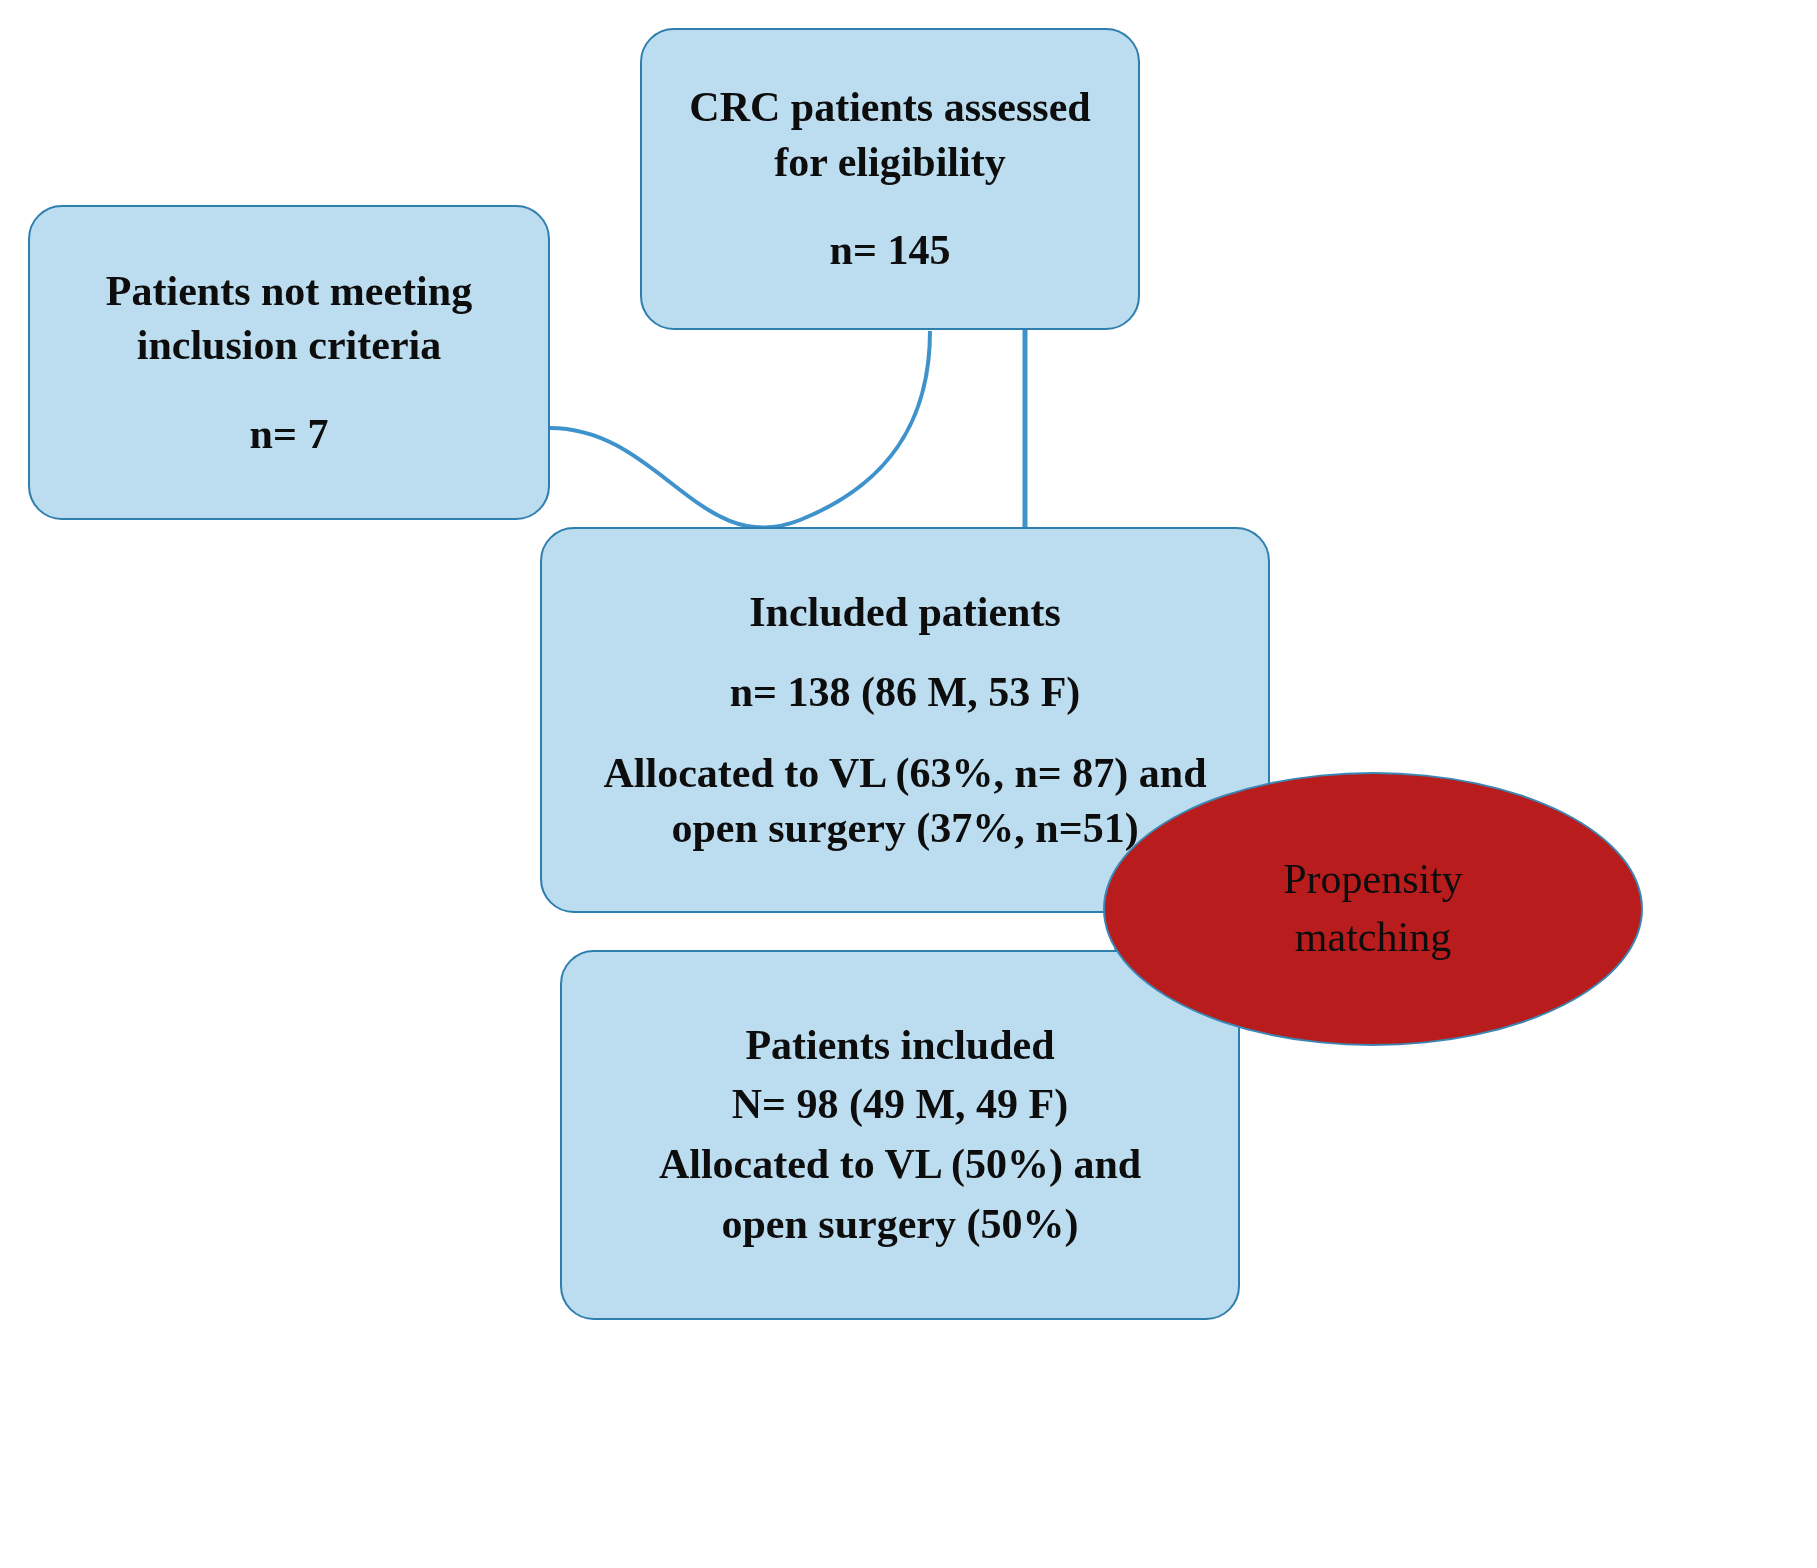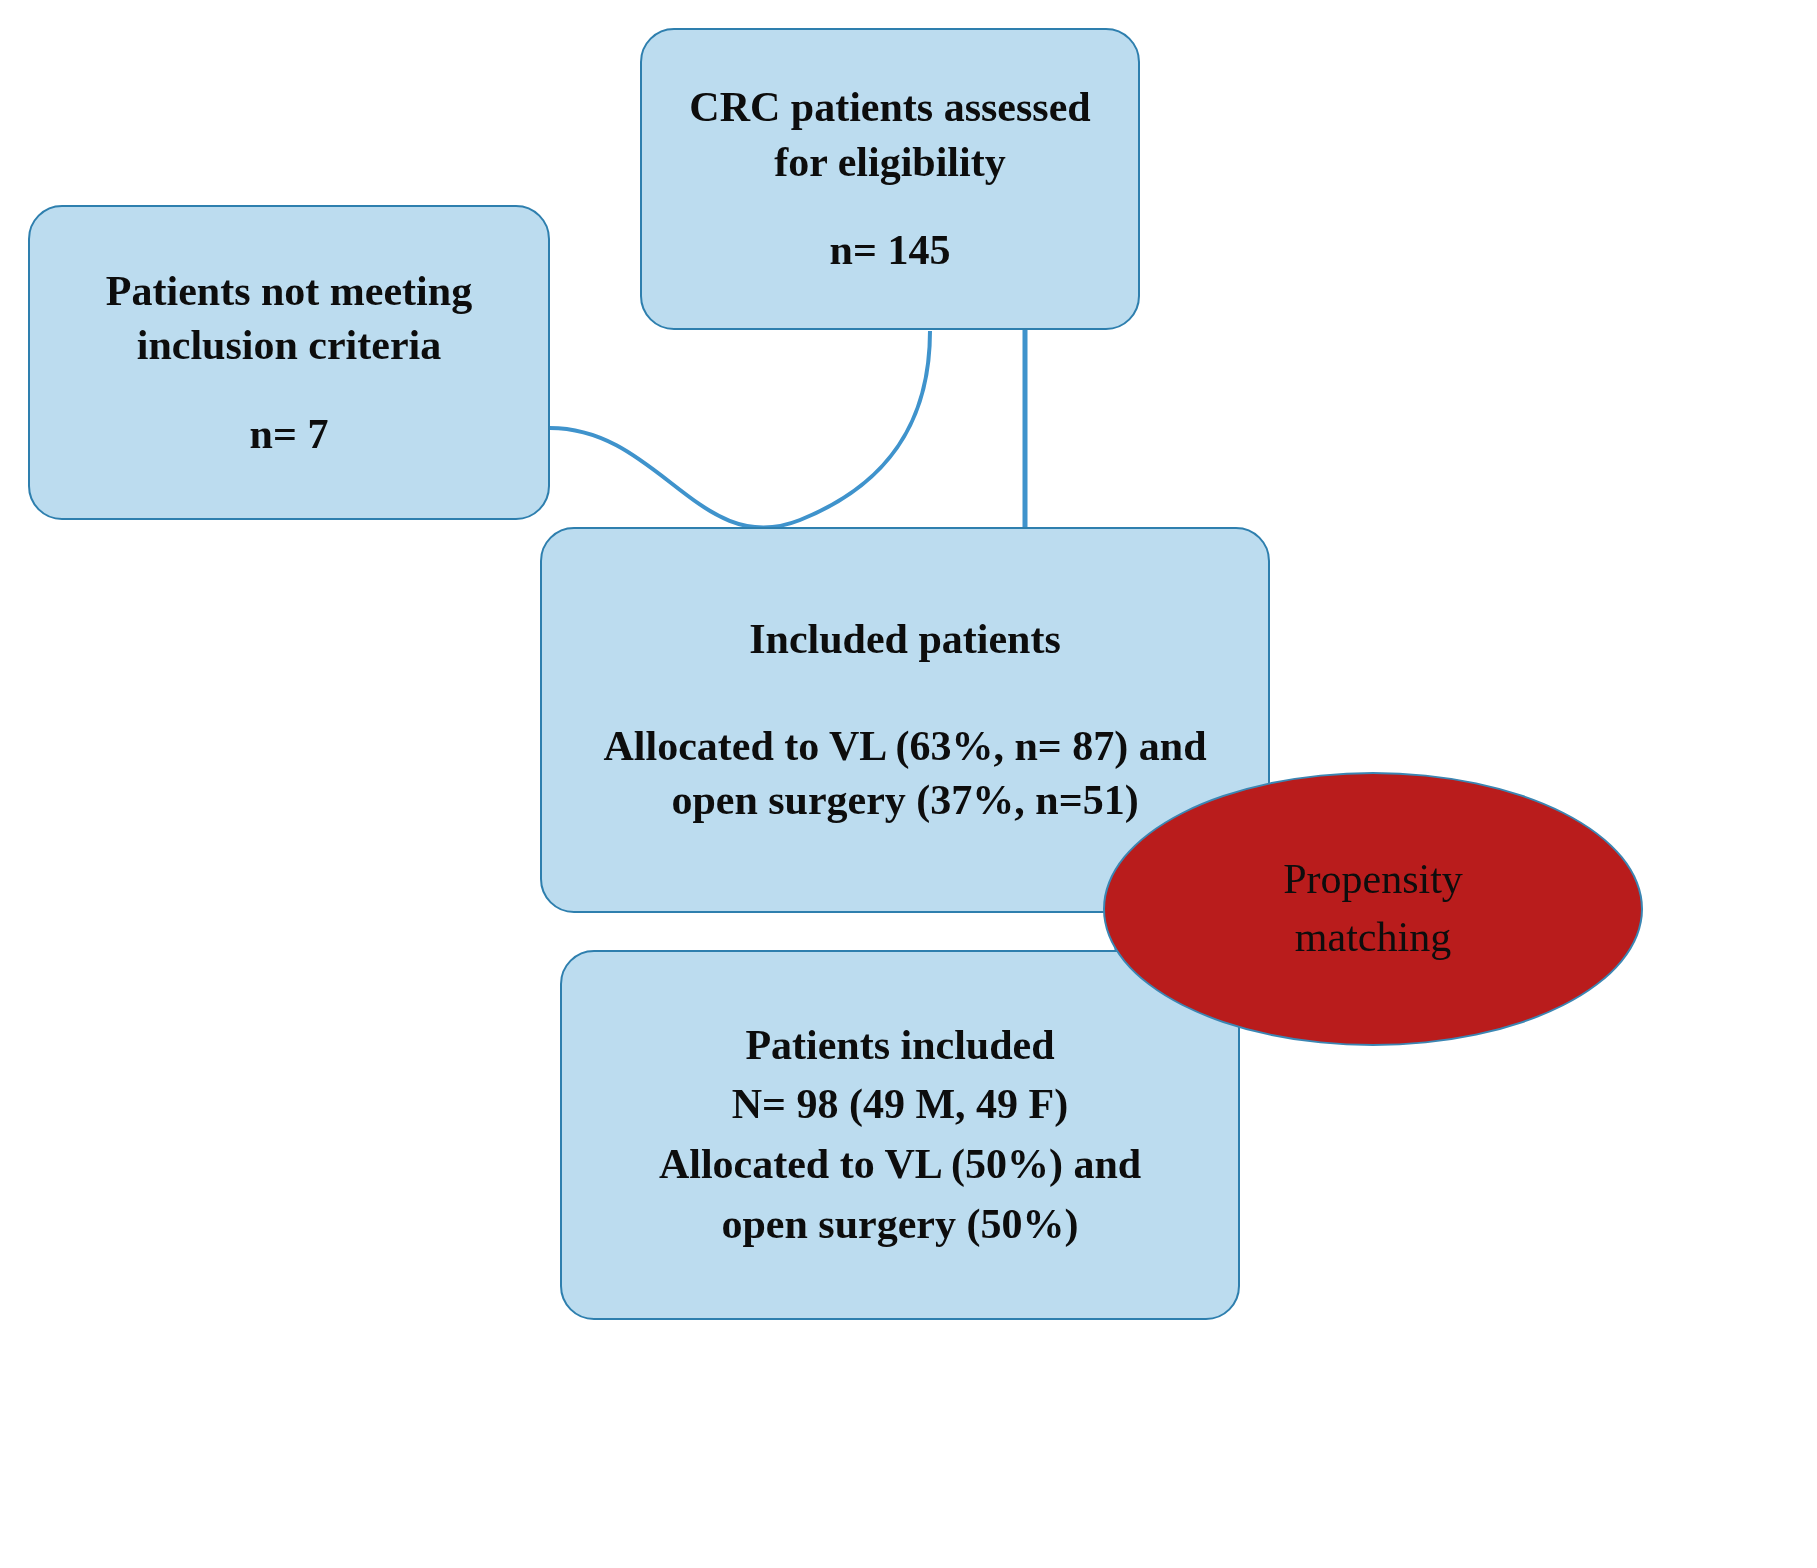--- a/index.html
+++ b/index.html
@@ -143,20 +143,21 @@
   <div class="node box" id="node-excluded">
     <span class="line">Patients  not meeting</span>
     <span class="line">inclusion  criteria</span>
     <span class="gap"></span>
     <span class="line">n= 7</span>
   </div>
 
   <div class="node box" id="node-included">
     <span class="line">Included  patients</span>
     <span class="gap"></span>
+    <span class="line">n= 138 (86 M, 53 F)</span>
     <span class="gap"></span>
     <span class="line">Allocated  to VL (63%, n= 87) and</span>
     <span class="line">open surgery  (37%, n=51)</span>
   </div>
 
   <div class="node box" id="node-matched">
     <span class="line">Patients included</span>
     <span class="line">N= 98 (49 M, 49 F)</span>
     <span class="line">Allocated  to VL (50%) and</span>
     <span class="line">open surgery  (50%)</span>

